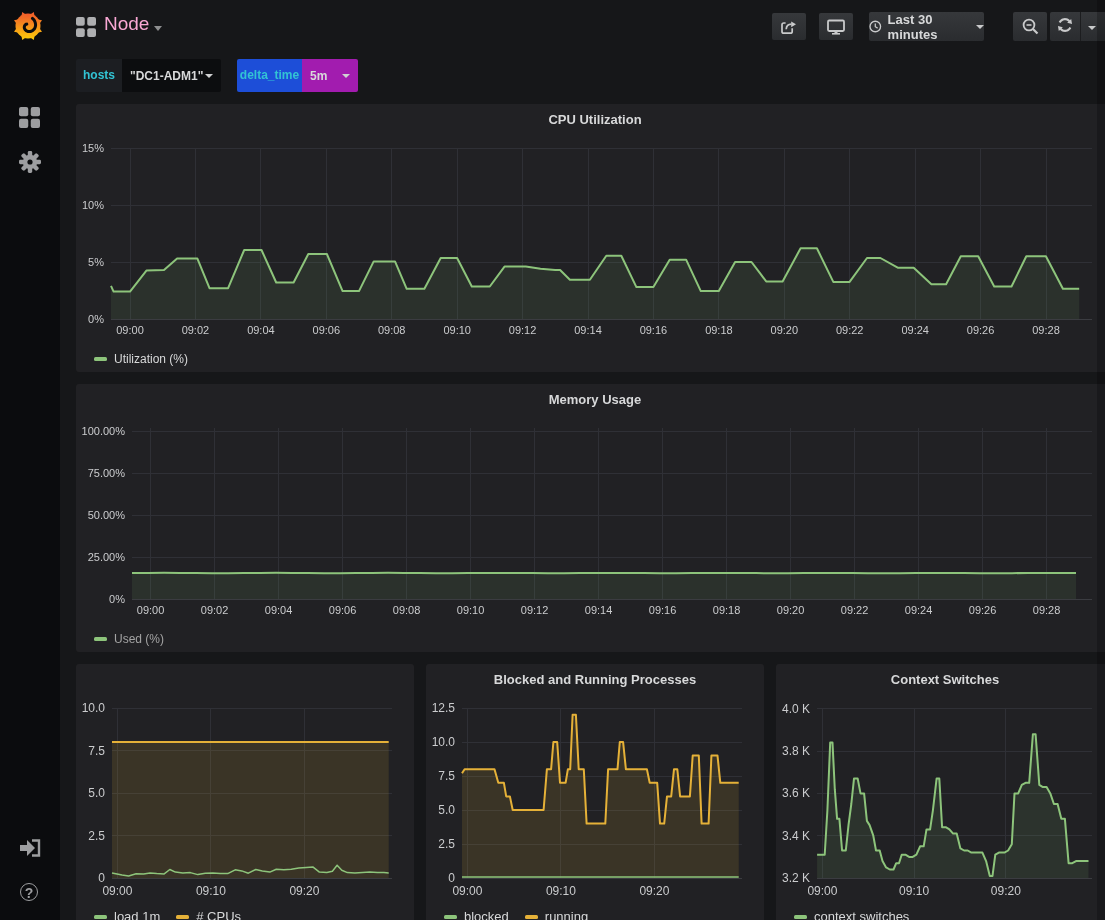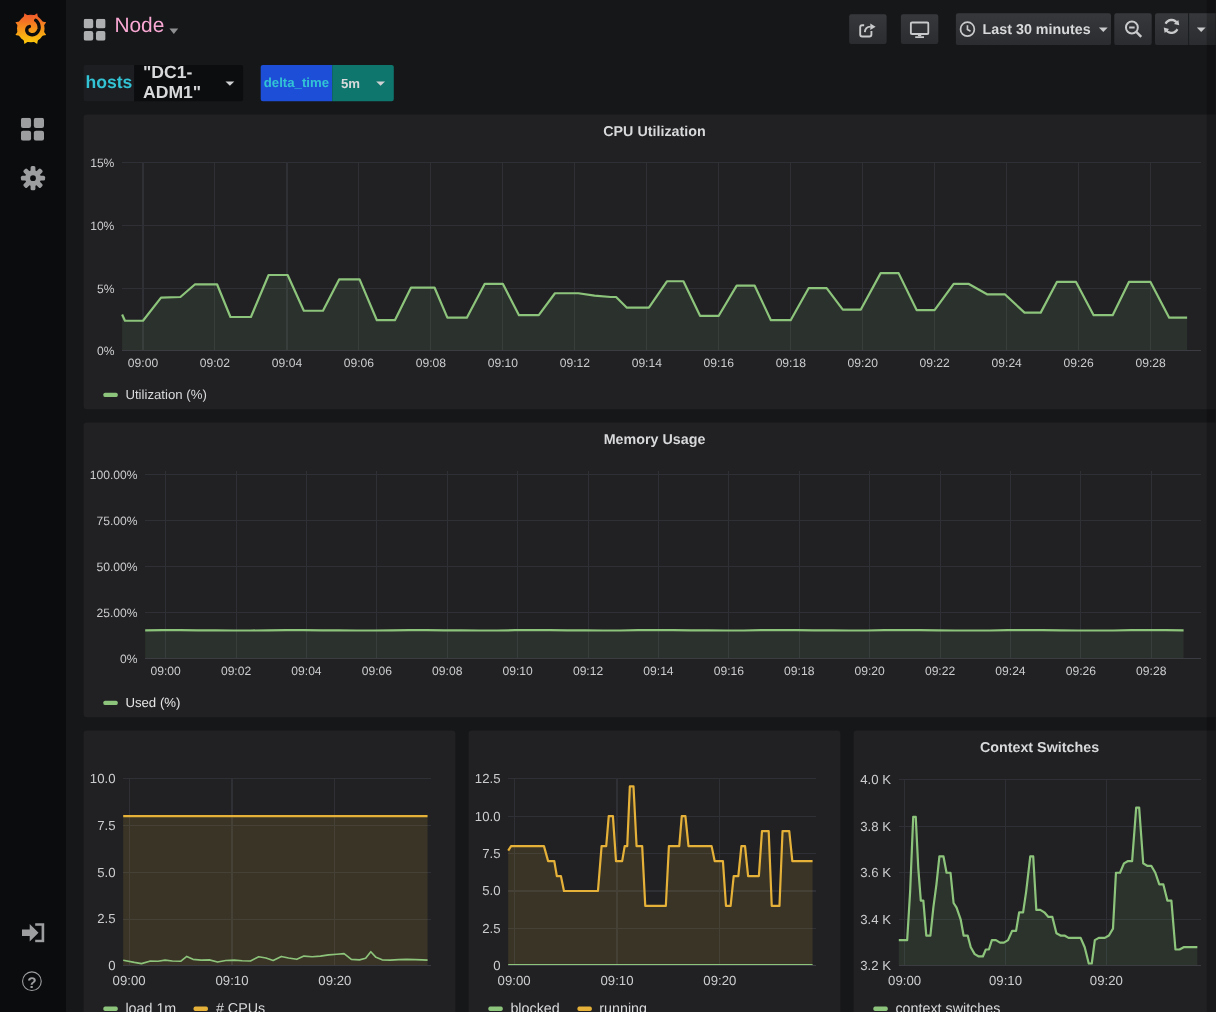--- a/index.html
+++ b/index.html
@@ -62,51 +62,51 @@
       <path d="M11.2,3.4 L16,6.3 L11.2,9.2 Z" fill="#c9cacb"></path>
     </svg>
   </div>
 <div class="btn" style="left:819px;top:13px;width:34px;height:27px">
     <svg width="18" height="16" viewBox="0 0 18 16">
       <rect x="1" y="1.5" width="16" height="10.5" rx="1.2" fill="none" stroke="#c9cacb" stroke-width="1.8"></rect>
       <rect x="7.5" y="12.8" width="3" height="1.2" fill="#c9cacb"></rect>
       <rect x="5" y="14" width="8" height="1.6" fill="#c9cacb"></rect>
     </svg>
   </div>
-<div class="btn" style="left:869px;top:12px;width:141px;height:29px;font-size:13px;font-weight:bold;color:#d8d9da"><svg width="15" height="15" viewBox="0 0 15 15" style="vertical-align:-3px;margin-right:6px">
+<div class="btn" style="left:869px;top:12px;width:115px;height:29px;font-size:13px;font-weight:bold;color:#d8d9da"><svg width="15" height="15" viewBox="0 0 15 15" style="vertical-align:-3px;margin-right:6px">
       <circle cx="7.5" cy="7.5" r="6.3" fill="none" stroke="#c9cacb" stroke-width="1.6"></circle>
       <path d="M7.5,4 v3.8 l2.8,1.6" fill="none" stroke="#c9cacb" stroke-width="1.5"></path>
     </svg>Last 30 minutes&nbsp;&nbsp;<span style="display:inline-block;width:0;height:0;border-left:4.5px solid transparent;border-right:4.5px solid transparent;border-top:4.5px solid #c9cacb;vertical-align:2px"></span></div>
 <div class="btn" style="left:1013px;top:12px;width:34px;height:29px">
     <svg width="17" height="17" viewBox="0 0 17 17">
       <circle cx="7" cy="7" r="5.4" fill="none" stroke="#c9cacb" stroke-width="1.8"></circle>
       <line x1="4.5" y1="7" x2="9.5" y2="7" stroke="#c9cacb" stroke-width="1.6"></line>
       <line x1="11" y1="11" x2="15.5" y2="15.5" stroke="#c9cacb" stroke-width="2.2"></line>
     </svg>
   </div>
 <div class="btn" style="left:1050px;top:12px;width:60px;height:29px;justify-content:flex-start">
     <span style="margin-left:6px"><svg width="18" height="18" viewBox="0 0 16 16">
         <path d="M3.29,5.80 L3.49,5.42 L3.72,5.05 L3.98,4.70 L4.27,4.38 L4.59,4.08 L4.93,3.81 L5.29,3.56 L5.67,3.35 L6.06,3.17 L6.47,3.03 L6.89,2.92 L7.32,2.84 L7.75,2.81 L8.19,2.80 L8.62,2.84 L9.05,2.91 L9.47,3.01 L9.88,3.15 L10.28,3.33 L10.67,3.53 L11.03,3.77 L11.37,4.04 L11.69,4.34 L11.98,4.66" fill="none" stroke="#c9cacb" stroke-width="1.9"></path>
         <polygon points="14.28,7.17 9.94,5.98 13.49,2.74" fill="#c9cacb"></polygon>
         <path d="M12.71,10.20 L12.51,10.58 L12.28,10.95 L12.02,11.30 L11.73,11.62 L11.41,11.92 L11.07,12.19 L10.71,12.44 L10.33,12.65 L9.94,12.83 L9.53,12.97 L9.11,13.08 L8.68,13.16 L8.25,13.19 L7.81,13.20 L7.38,13.16 L6.95,13.09 L6.53,12.99 L6.12,12.85 L5.72,12.67 L5.33,12.47 L4.97,12.23 L4.63,11.96 L4.31,11.66 L4.02,11.34" fill="none" stroke="#c9cacb" stroke-width="1.9"></path>
         <polygon points="1.72,8.83 6.06,10.02 2.51,13.26" fill="#c9cacb"></polygon>
       </svg></span>
     <span style="width:1px;height:29px;background:#1c1d1f;margin-left:6px"></span>
     <span style="margin-left:7px"><span style="display:inline-block;width:0;height:0;border-left:4.5px solid transparent;border-right:4.5px solid transparent;border-top:4.5px solid #c9cacb;vertical-align:2px"></span></span>
   </div>
-<div style="position:absolute;left:76px;top:59px;height:33px;font-size:16px;font-weight:bold;display:flex">
+<div style="position:absolute;left:76px;top:59px;height:33px;font-size:12px;font-weight:bold;display:flex">
     <span style="width:46px;background:#1c1e22;color:#32c3d4;text-align:center;line-height:33px;border-radius:2px 0 0 2px">hosts</span>
     <span style="width:99px;background:#0c0d0f;color:#d8d9da;display:flex;align-items:center;justify-content:space-between;padding:0 8px;border-radius:0 2px 2px 0">
       <span>"DC1-ADM1"</span>
       <span style="display:inline-block;width:0;height:0;border-left:4.5px solid transparent;border-right:4.5px solid transparent;border-top:4.5px solid #d0d1d2;vertical-align:2px"></span>
     </span>
   </div>
 <div style="position:absolute;left:237px;top:59px;height:33px;font-size:12px;font-weight:bold;display:flex">
     <span style="width:65px;background:#1d4ed8;color:#32c3d4;text-align:center;line-height:33px;border-radius:2px 0 0 2px">delta_time</span>
-    <span style="width:56px;background:#0f766e;color:#d8d9da;display:flex;align-items:center;justify-content:space-between;padding:0 8px;border-radius:0 2px 2px 0">
+    <span style="width:56px;background:#a21caf;color:#d8d9da;display:flex;align-items:center;justify-content:space-between;padding:0 8px;border-radius:0 2px 2px 0">
       <span>5m</span>
       <span style="display:inline-block;width:0;height:0;border-left:4.5px solid transparent;border-right:4.5px solid transparent;border-top:4.5px solid #d0d1d2;vertical-align:2px"></span>
     </span>
   </div>
 <div style="position:absolute;left:76px;top:104px;width:1038px;height:268px;background:#212124;border-radius:3px;">
     <div style="position:absolute;left:0;right:0;top:8px;text-align:center;font-size:13px;font-weight:bold;color:#d8d9da">CPU Utilization</div>
     <svg width="1038" height="268" viewBox="0 0 1038 268" style="position:absolute;left:0;top:0">
       <g shape-rendering="crispEdges" stroke="#2f3036" stroke-width="1">
         <line x1="35" y1="215" x2="1016" y2="215"></line>
         <line x1="35" y1="158" x2="1016" y2="158"></line>
@@ -199,21 +199,21 @@
         <text x="522.6" y="230" text-anchor="middle">09:14</text>
         <text x="586.6" y="230" text-anchor="middle">09:16</text>
         <text x="650.6" y="230" text-anchor="middle">09:18</text>
         <text x="714.6" y="230" text-anchor="middle">09:20</text>
         <text x="778.6" y="230" text-anchor="middle">09:22</text>
         <text x="842.6" y="230" text-anchor="middle">09:24</text>
         <text x="906.6" y="230" text-anchor="middle">09:26</text>
         <text x="970.6" y="230" text-anchor="middle">09:28</text>
       </g>
     </svg>
-    <div style="position:absolute;left:18px;top:248px;font-size:12px;color:#e5e5e5;line-height:14px"><span style="display:inline-block;width:13px;height:4px;border-radius:1.5px;background:#8dc47b;vertical-align:2px;margin-right:7px"></span><span style="margin-right:16px">Used (%)</span></div>
+    <div style="position:absolute;left:18px;top:248px;font-size:12px;color:#a3a3a3;line-height:14px"><span style="display:inline-block;width:13px;height:4px;border-radius:1.5px;background:#8dc47b;vertical-align:2px;margin-right:7px"></span><span style="margin-right:16px">Used (%)</span></div>
   </div>
 <div style="position:absolute;left:76px;top:664px;width:338px;height:268px;background:#212124;border-radius:3px;">
     <svg width="338" height="268" viewBox="0 0 338 268" style="position:absolute;left:0;top:0">
       <g shape-rendering="crispEdges" stroke="#2f3036" stroke-width="1">
         <line x1="36" y1="214" x2="316" y2="214"></line>
         <line x1="36" y1="171.5" x2="316" y2="171.5"></line>
         <line x1="36" y1="129" x2="316" y2="129"></line>
         <line x1="36" y1="86.5" x2="316" y2="86.5"></line>
         <line x1="36" y1="44" x2="316" y2="44"></line>
         <line x1="41.4" y1="44" x2="41.4" y2="214"></line>
@@ -231,20 +231,21 @@
         <text x="29" y="90.5" text-anchor="end">7.5</text>
         <text x="29" y="48" text-anchor="end">10.0</text>
         <text x="41.4" y="231" text-anchor="middle">09:00</text>
         <text x="134.9" y="231" text-anchor="middle">09:10</text>
         <text x="228.4" y="231" text-anchor="middle">09:20</text>
       </g>
     </svg>
     <div style="position:absolute;left:18px;top:246px;font-size:13px;color:#d8d9da;line-height:14px"><span style="display:inline-block;width:13px;height:4px;border-radius:1.5px;background:#8dc47b;vertical-align:2px;margin-right:7px"></span><span style="margin-right:16px">load 1m</span><span style="display:inline-block;width:13px;height:4px;border-radius:1.5px;background:#e5b138;vertical-align:2px;margin-right:7px"></span><span style="margin-right:16px"># CPUs</span></div>
   </div>
 <div style="position:absolute;left:426px;top:664px;width:338px;height:268px;background:#212124;border-radius:3px;">
+    <div style="position:absolute;left:0;right:0;top:8px;text-align:center;font-size:13px;font-weight:bold;color:#d8d9da">Blocked and Running Processes</div>
     <svg width="338" height="268" viewBox="0 0 338 268" style="position:absolute;left:0;top:0">
       <g shape-rendering="crispEdges" stroke="#2f3036" stroke-width="1">
         <line x1="36" y1="214" x2="316" y2="214"></line>
         <line x1="36" y1="180" x2="316" y2="180"></line>
         <line x1="36" y1="146" x2="316" y2="146"></line>
         <line x1="36" y1="112" x2="316" y2="112"></line>
         <line x1="36" y1="78" x2="316" y2="78"></line>
         <line x1="36" y1="44" x2="316" y2="44"></line>
         <line x1="41.4" y1="44" x2="41.4" y2="214"></line>
         <line x1="134.9" y1="44" x2="134.9" y2="214"></line>

